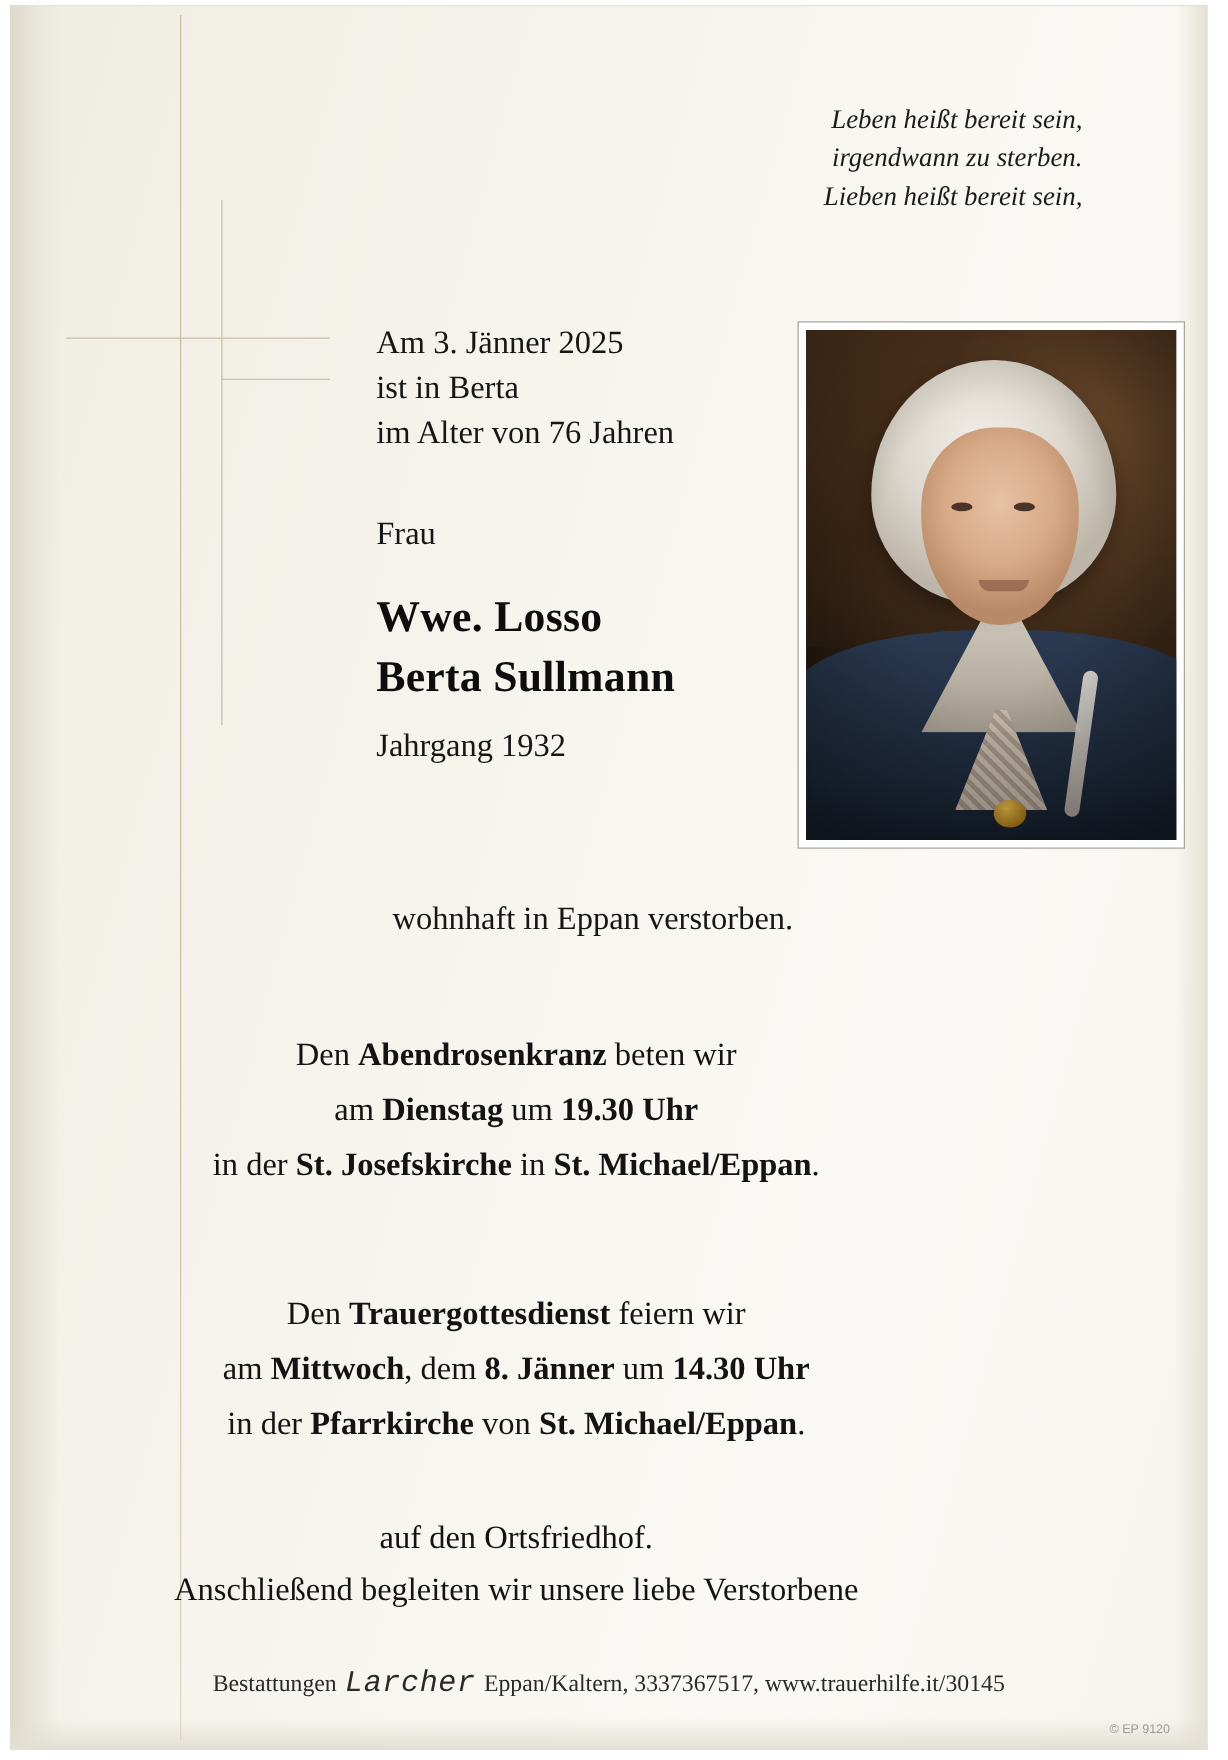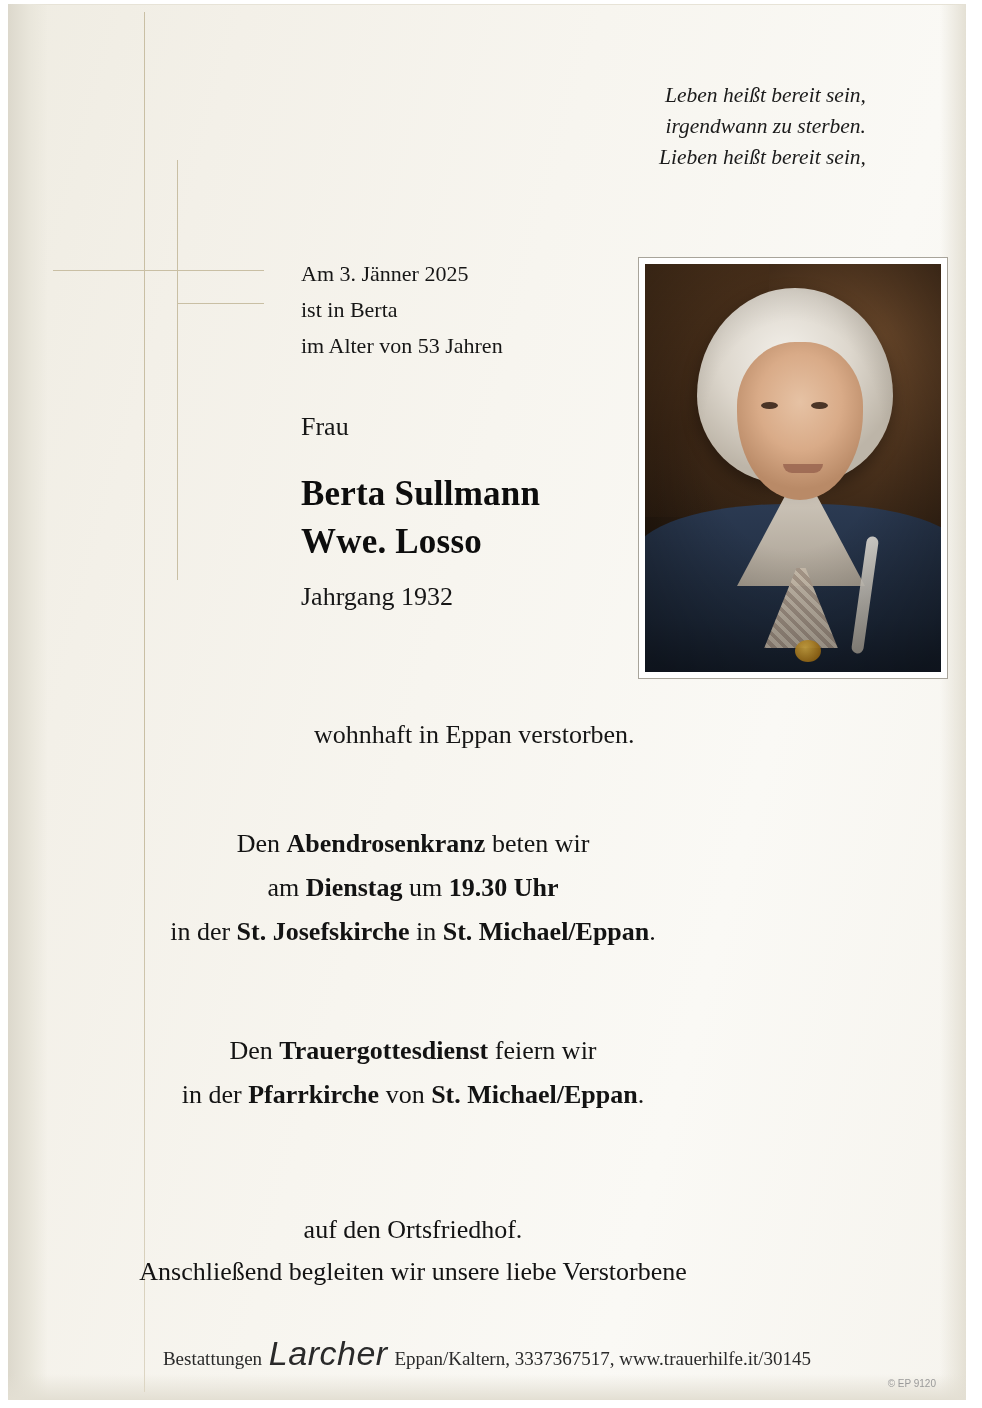--- a/index.html
+++ b/index.html
@@ -117,21 +117,21 @@
     line-height: 31px;
     color: #1b1b1b;
   }
   .verse div { white-space: nowrap; text-align: right; }
 
   .intro {
     position: absolute;
     left: 293px;
     top: 252px;
     width: 330px;
-    font-size: 22px;
+    font-size: 26px;
     line-height: 36px;
     color: #161616;
   }
 
   .salutation {
     position: absolute;
     left: 293px;
     top: 408px;
     font-size: 26px;
     color: #161616;
@@ -274,22 +274,22 @@
     left: 0;
     top: 1330px;
     width: 958px;
     text-align: center;
     font-size: 19px;
     color: #2a2a2a;
     white-space: nowrap;
   }
   .footer .brand {
     font-style: italic;
-    font-family: Liberation Sans, sans-serif;
-    font-size: 34px;
+    font-family: Liberation Mono, monospace;
+    font-size: 24px;
     letter-spacing: .5px;
     padding: 0 2px;
   }
   .copyright {
     position: absolute;
     right: 30px;
     top: 1374px;
     font-family: "Liberation Sans", sans-serif;
     font-size: 10px;
     color: #9a9a9a;
@@ -316,28 +316,28 @@
 
       <div class="verse">
         <div>Leben heißt bereit sein,</div>
         <div>irgendwann zu sterben.</div>
         <div>Lieben heißt bereit sein,</div>
       </div>
 
       <div class="intro">
         <div>Am 3. Jänner 2025</div>
         <div>ist in Berta</div>
-        <div>im Alter von 53 Jahren</div>
+        <div>im Alter von 76 Jahren</div>
       </div>
 
       <div class="salutation">Frau</div>
 
       <div class="name">
+        <div>Wwe. Losso</div>
         <div>Berta Sullmann</div>
-        <div>Wwe. Losso</div>
       </div>
 
       <div class="birthyear">Jahrgang 1932</div>
 
       <div class="portrait-frame">
         <div class="portrait">
           <div class="ph-bg"></div>
           <div class="ph-bg2"></div>
           <div class="ph-jacket"></div>
           <div class="ph-collar"></div>
@@ -365,20 +365,23 @@
         <div>
           <span>in der </span><b>St. Josefskirche</b><span> in </span><b>St. Michael/Eppan</b><span>.</span>
         </div>
       </div>
 
       <div class="block service">
         <div>
           <span>Den </span><b>Trauergottesdienst</b><span> feiern wir</span>
         </div>
         <div>
+          <span>am </span><b>Mittwoch</b><span>, dem </span><b>8. Jänner</b><span> um </span><b>14.30 Uhr</b>
+        </div>
+        <div>
           <span>in der </span><b>Pfarrkirche</b><span> von </span><b>St. Michael/Eppan</b><span>.</span>
         </div>
       </div>
 
       <div class="block closing">
         <div>auf den Ortsfriedhof.</div>
         <div>Anschließend begleiten wir unsere liebe Verstorbene</div>
       </div>
 
       <div class="footer">

